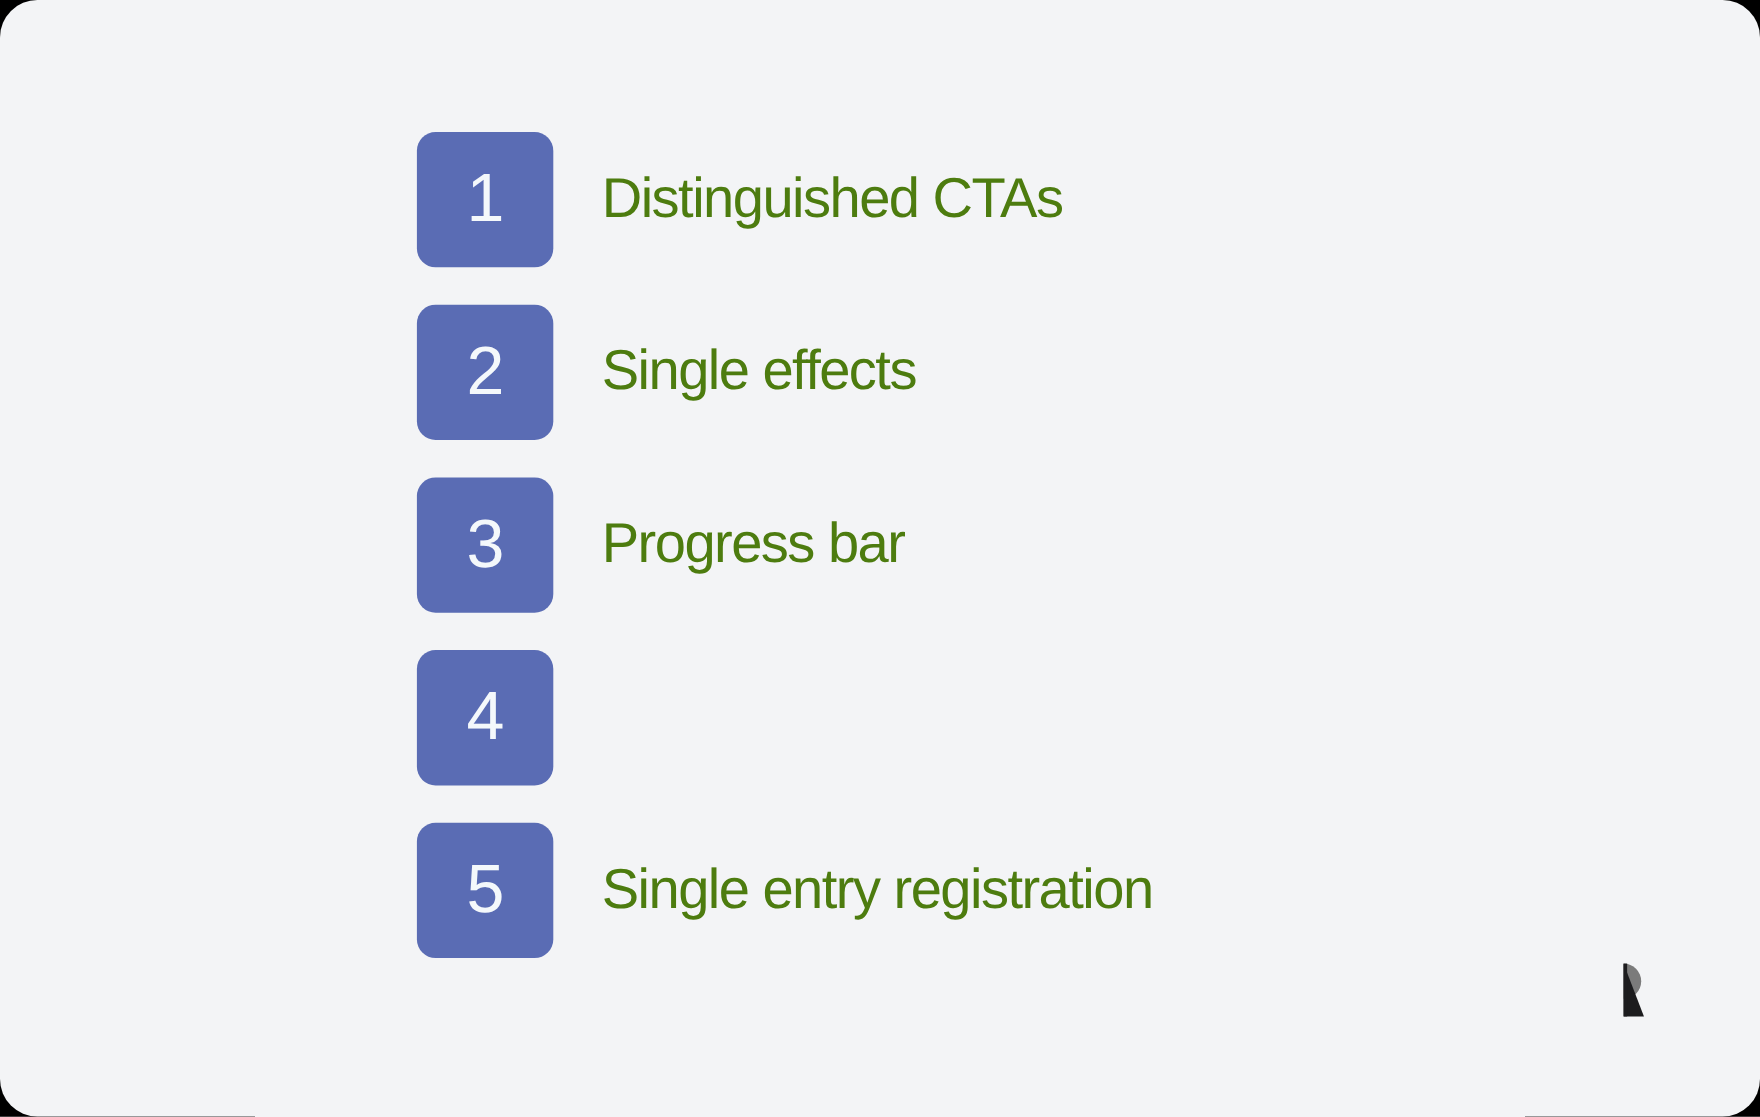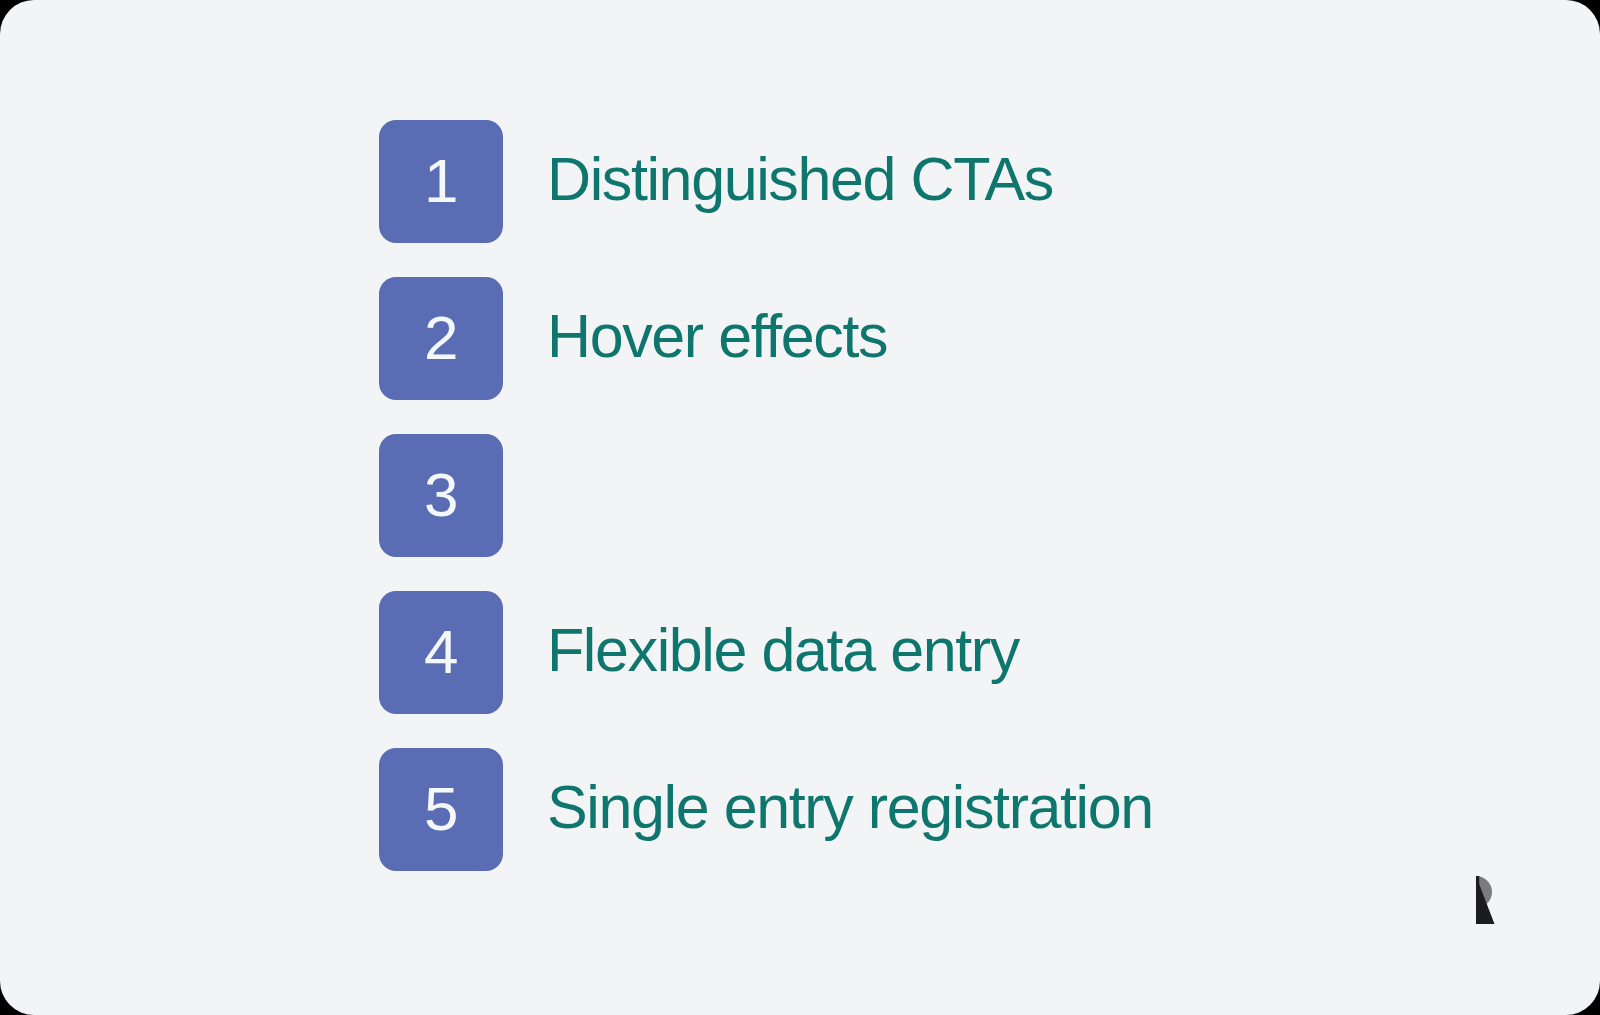--- a/index.html
+++ b/index.html
@@ -61,23 +61,23 @@
     font-family: "Liberation Sans", sans-serif;
     font-size: 62px;
     font-weight: 400;
     line-height: 1;
     letter-spacing: -0.5px;
     position: relative;
     top: -1px;
   }
 
   .row-label {
-    color: #0f766e;
+    color: #4d7c0f;
     font-family: "Liberation Sans", sans-serif;
-    font-size: 61px;
+    font-size: 51px;
     font-weight: 400;
     line-height: 1;
     letter-spacing: -1.4px;
     white-space: nowrap;
     position: relative;
     top: -2px;
   }
 
   
   #brand-logo {
@@ -99,34 +99,34 @@
       <div class="badge">
         <span class="badge-num">1</span>
       </div>
       <div class="row-label">Distinguished CTAs</div>
     </div>
 
     <div class="row">
       <div class="badge">
         <span class="badge-num">2</span>
       </div>
-      <div class="row-label">Hover effects</div>
+      <div class="row-label">Single effects</div>
     </div>
 
     <div class="row">
       <div class="badge">
         <span class="badge-num">3</span>
       </div>
+      <div class="row-label">Progress bar</div>
     </div>
 
     <div class="row">
       <div class="badge">
         <span class="badge-num">4</span>
       </div>
-      <div class="row-label">Flexible data entry</div>
     </div>
 
     <div class="row">
       <div class="badge">
         <span class="badge-num">5</span>
       </div>
       <div class="row-label">Single entry registration</div>
     </div>
 
   </div>

